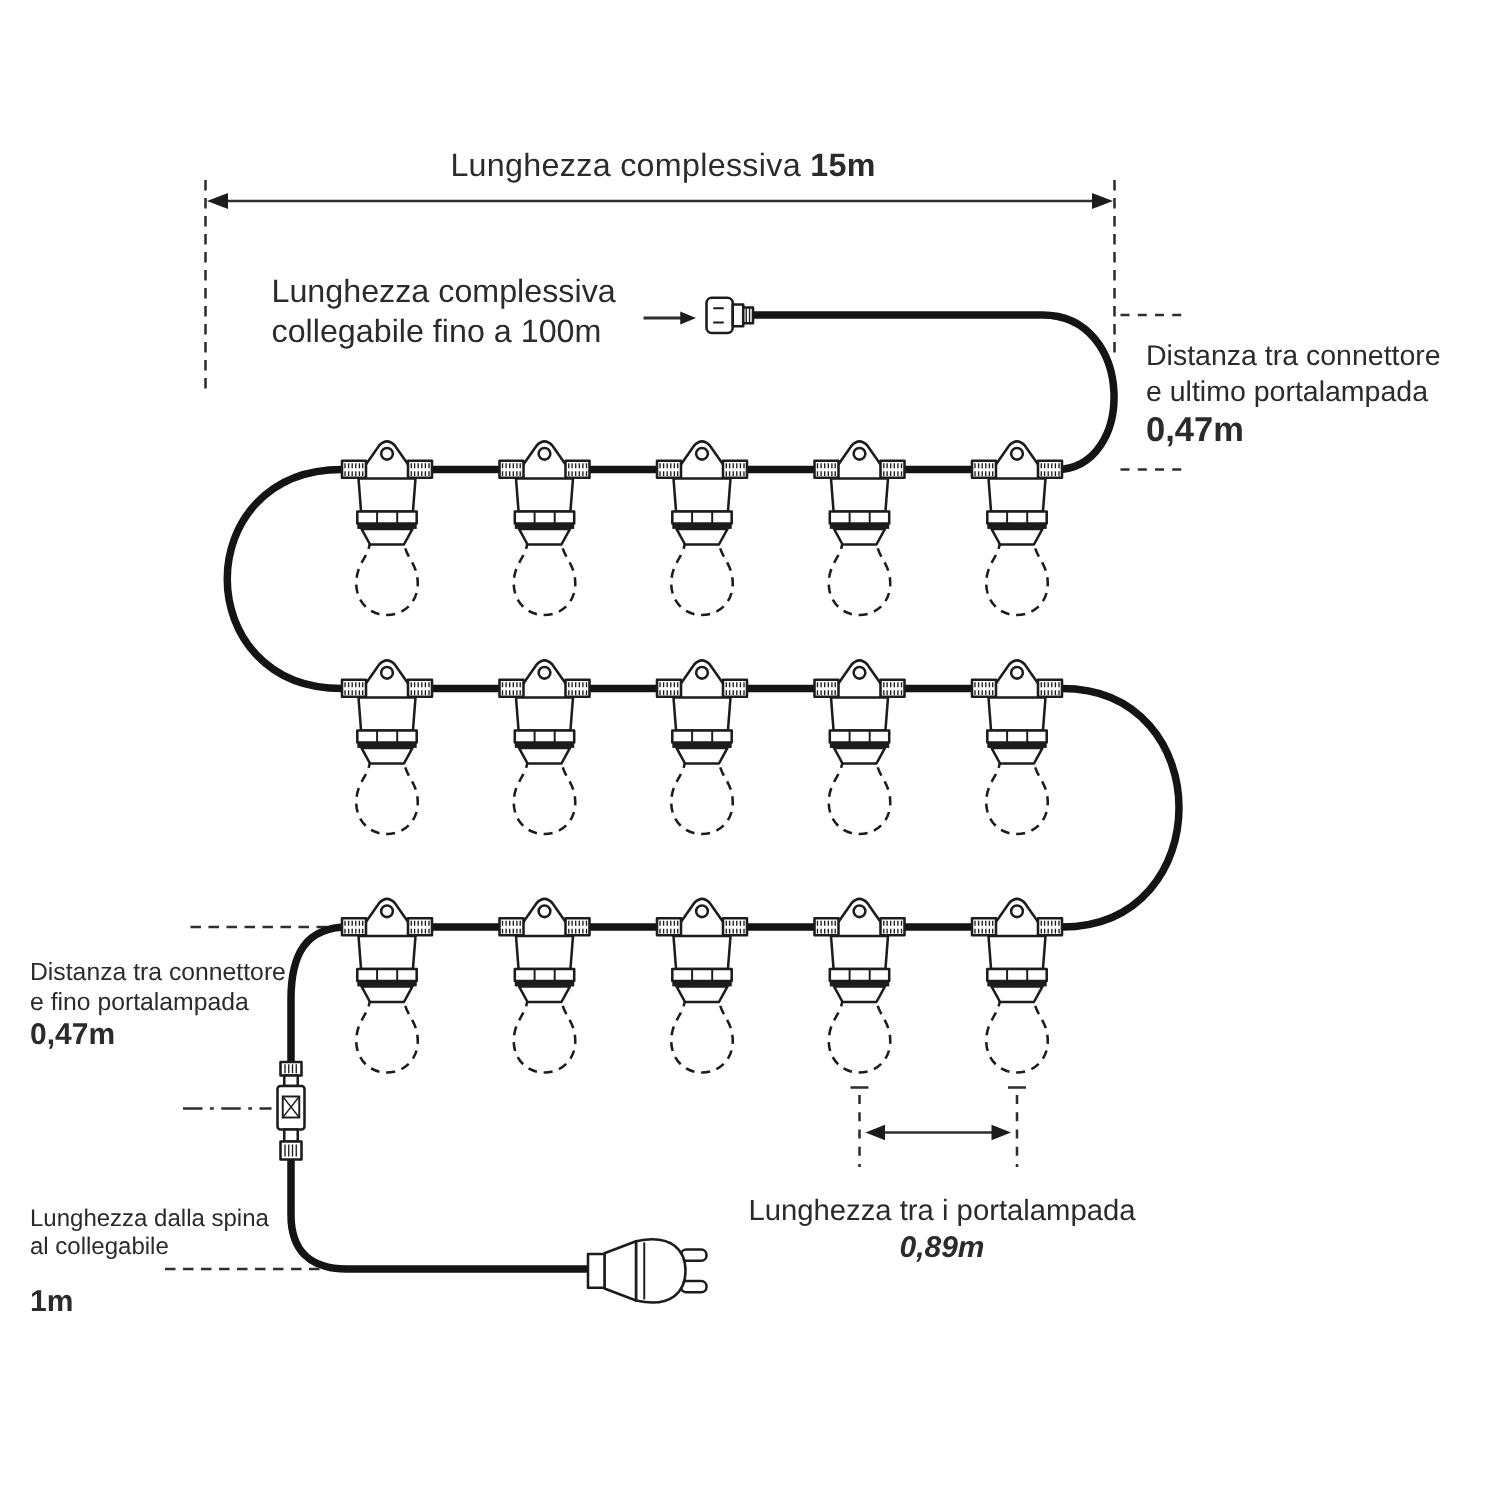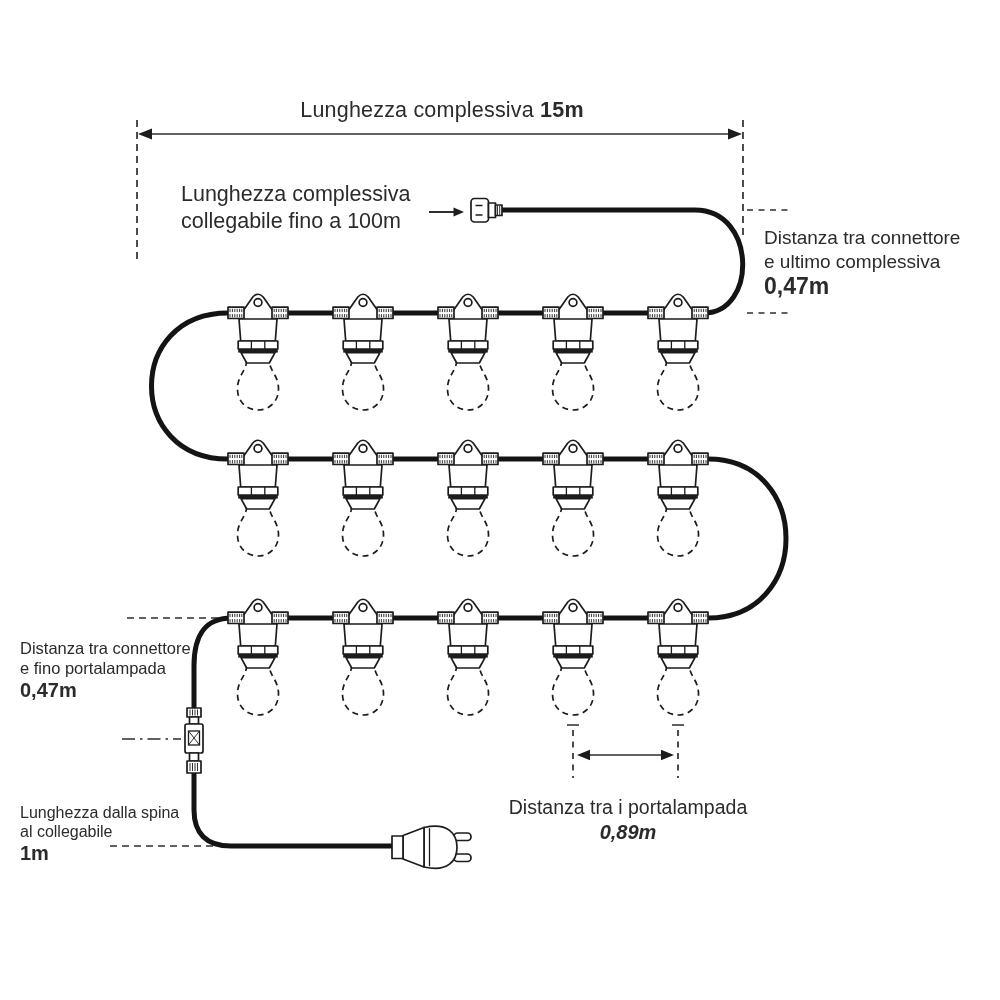--- a/index.html
+++ b/index.html
@@ -12,21 +12,21 @@
          font-size:21.5px;font-weight:500;letter-spacing:.2px;}
   .title b{font-weight:700;}
   .connectable{left:181px;top:165px;font-size:21.5px;line-height:27px;font-weight:500;}
   .connectable .bold-line{font-weight:400;}
   .right-lbl{left:764px;top:210px;font-size:19px;line-height:23.5px;font-weight:400;}
   .value{font-weight:700;}
   .right-lbl .value{font-size:23px;margin-top:2px;}
   .first-lbl{left:20px;top:623px;font-size:16.5px;line-height:19.5px;font-weight:400;}
   .first-lbl .value{font-size:20px;margin-top:3px;}
   .plug-lbl{left:20px;top:787px;font-size:16px;line-height:19px;font-weight:400;}
-  .plug-lbl .value{font-size:20px;margin-top:3px;}
+  .plug-lbl .value{font-size:20px;margin-top:18px;}
   .spacing-lbl{left:480px;top:780px;width:296px;text-align:center;
                font-size:19.5px;font-weight:500;}
   .spacing-lbl .value{font-size:20px;margin-top:2px;font-style:italic;}
 
   .ol{fill:#ffffff;stroke:#1c1c1c;stroke-width:1.7;stroke-linejoin:round;}
   .thin{fill:none;stroke:#1c1c1c;stroke-width:1.3;}
   .hatch{fill:none;stroke:#1c1c1c;stroke-width:.9;}
   .cable{fill:none;stroke:#141414;stroke-width:5;stroke-linecap:round;}
   .dim{fill:none;stroke:#2e2e2e;stroke-width:1.7;}
   .dash{stroke-dasharray:7 5;}
@@ -160,34 +160,34 @@
   <b>15m</b>
 </div>
 
 <div class="lbl connectable">
   <div>Lunghezza complessiva</div>
   <div class="bold-line">collegabile fino a 100m</div>
 </div>
 
 <div class="lbl right-lbl">
   <div>Distanza tra connettore</div>
-  <div>e ultimo complessiva</div>
+  <div>e ultimo portalampada</div>
   <div class="value">0,47m</div>
 </div>
 
 <div class="lbl first-lbl">
   <div>Distanza tra connettore</div>
   <div>e fino portalampada</div>
   <div class="value">0,47m</div>
 </div>
 
 <div class="lbl plug-lbl">
   <div>Lunghezza dalla spina</div>
   <div>al collegabile</div>
   <div class="value">1m</div>
 </div>
 
 <div class="lbl spacing-lbl">
-  <div>Distanza tra i portalampada</div>
+  <div>Lunghezza tra i portalampada</div>
   <div class="value">0,89m</div>
 </div>
 
 </div>
 
 </body></html>

